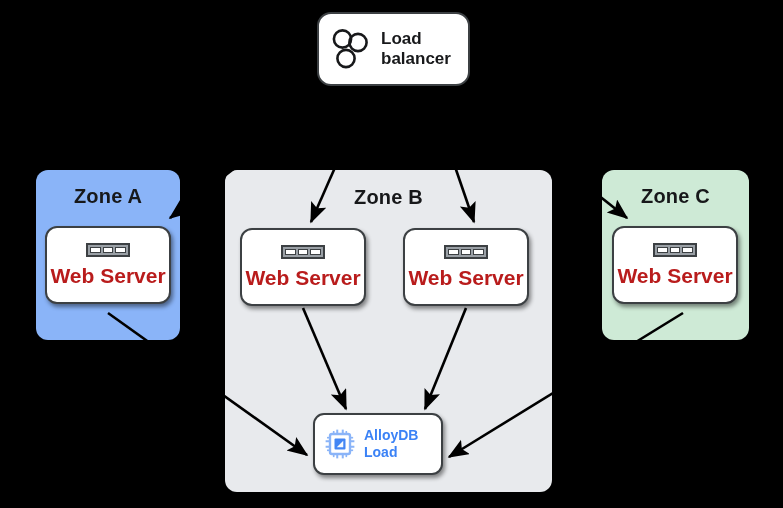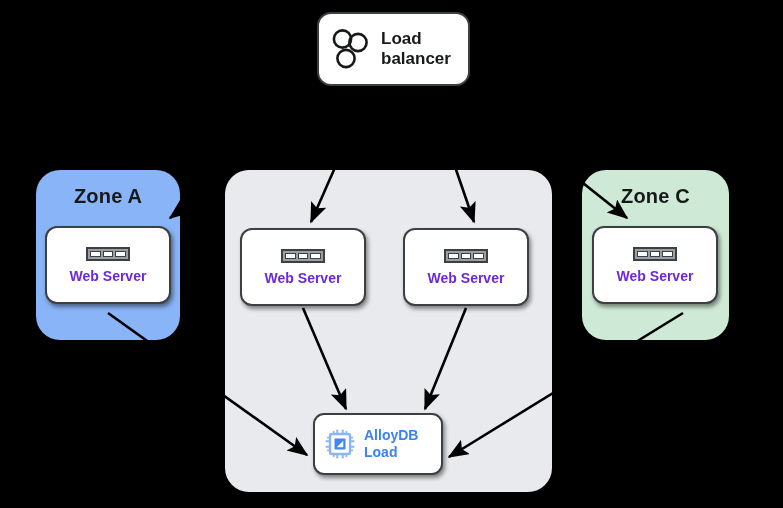--- a/index.html
+++ b/index.html
@@ -23,21 +23,21 @@
     border-radius: 12px;
     box-sizing: border-box;
     box-shadow: 2px 3px 4px rgba(0,0,0,0.45);
     display: flex;
     align-items: center;
     justify-content: center;
   }
   
   .zone {
     position: absolute;
-    border-radius: 24px;
+    border-radius: 12px;
     box-sizing: border-box;
     box-shadow: 2px 3px 5px rgba(0,0,0,0.45);
   }
   .zone-label {
     position: absolute;
     left: 0;
     right: 0;
     text-align: center;
     font-size: 20px;
     font-weight: bold;
@@ -62,23 +62,23 @@
     line-height: 1.18;
   }
   
   .webserver {
     width: 126px;
     height: 78px;
     flex-direction: column;
     gap: 7px;
   }
   .webserver .ws-label {
-    font-size: 14px;
-    font-weight: bold;
-    color: #6d28d9;
+    font-size: 21px;
+    font-weight: bold;
+    color: #b91c1c;
   }
   .srv-icon {
     width: 44px;
     height: 14px;
     border: 2px solid #3c4043;
     box-sizing: border-box;
     display: flex;
     gap: 2px;
     padding: 2px;
     background: #9aa0a6;
@@ -127,39 +127,40 @@
       <span class="srv-icon">
         <i></i>
           <i></i>
           <i></i>
       </span>
       <span class="ws-label">Web Server</span>
     </div>
   </div>
 
   <div class="zone" id="zone-b" style="left:225px; top:170px; width:327px; height:322px; background:#e8eaed;">
+    <div class="zone-label" style="top:16px;">Zone B</div>
     <div class="node webserver" style="left:15px; top:58px;">
       <span class="srv-icon">
         <i></i>
           <i></i>
           <i></i>
       </span>
       <span class="ws-label">Web Server</span>
     </div>
     <div class="node webserver" style="left:178px; top:58px;">
       <span class="srv-icon">
         <i></i>
           <i></i>
           <i></i>
       </span>
       <span class="ws-label">Web Server</span>
     </div>
   </div>
 
-  <div class="zone" id="zone-c" style="left:582px; top:170px; width:147px; height:170px; background:#ceead6;padding-left:28px;">
+  <div class="zone" id="zone-c" style="left:602px; top:170px; width:147px; height:170px; background:#ceead6;padding-left:28px;">
     <div class="zone-label" style="top:15px;">Zone C</div>
     <div class="node webserver" style="left:10px; top:56px;">
       <span class="srv-icon">
         <i></i>
           <i></i>
           <i></i>
       </span>
       <span class="ws-label">Web Server</span>
     </div>
   </div>

